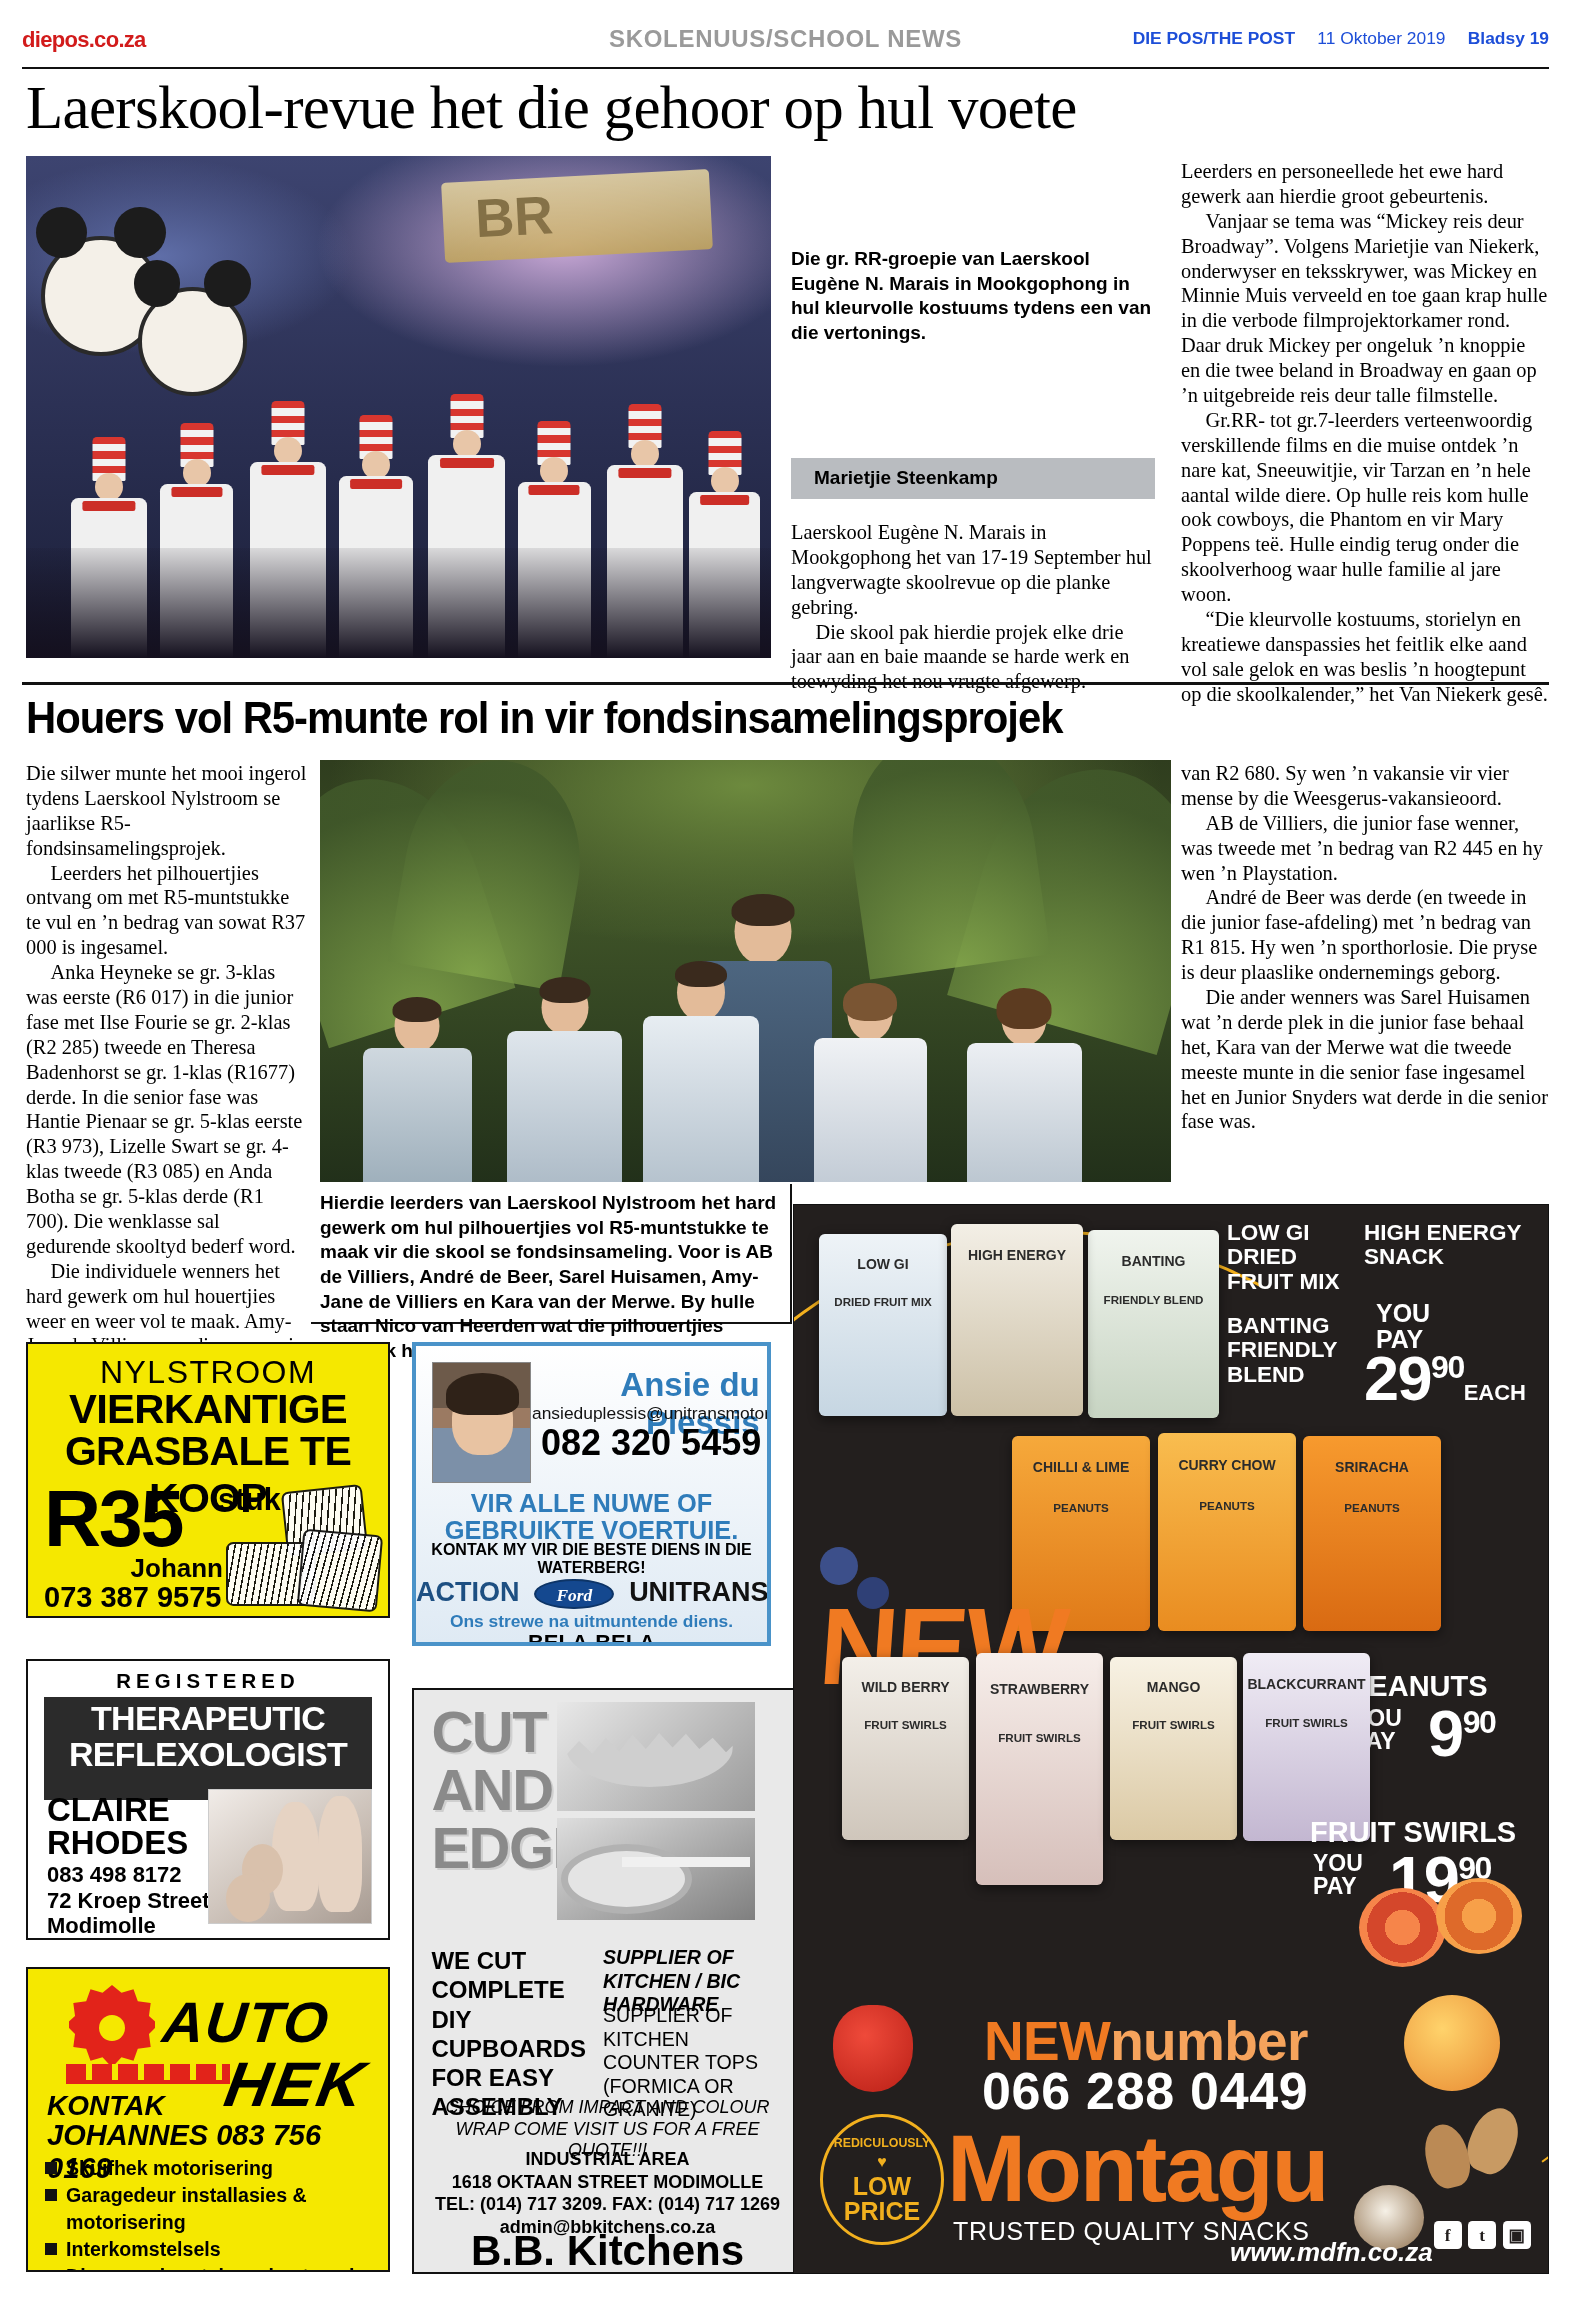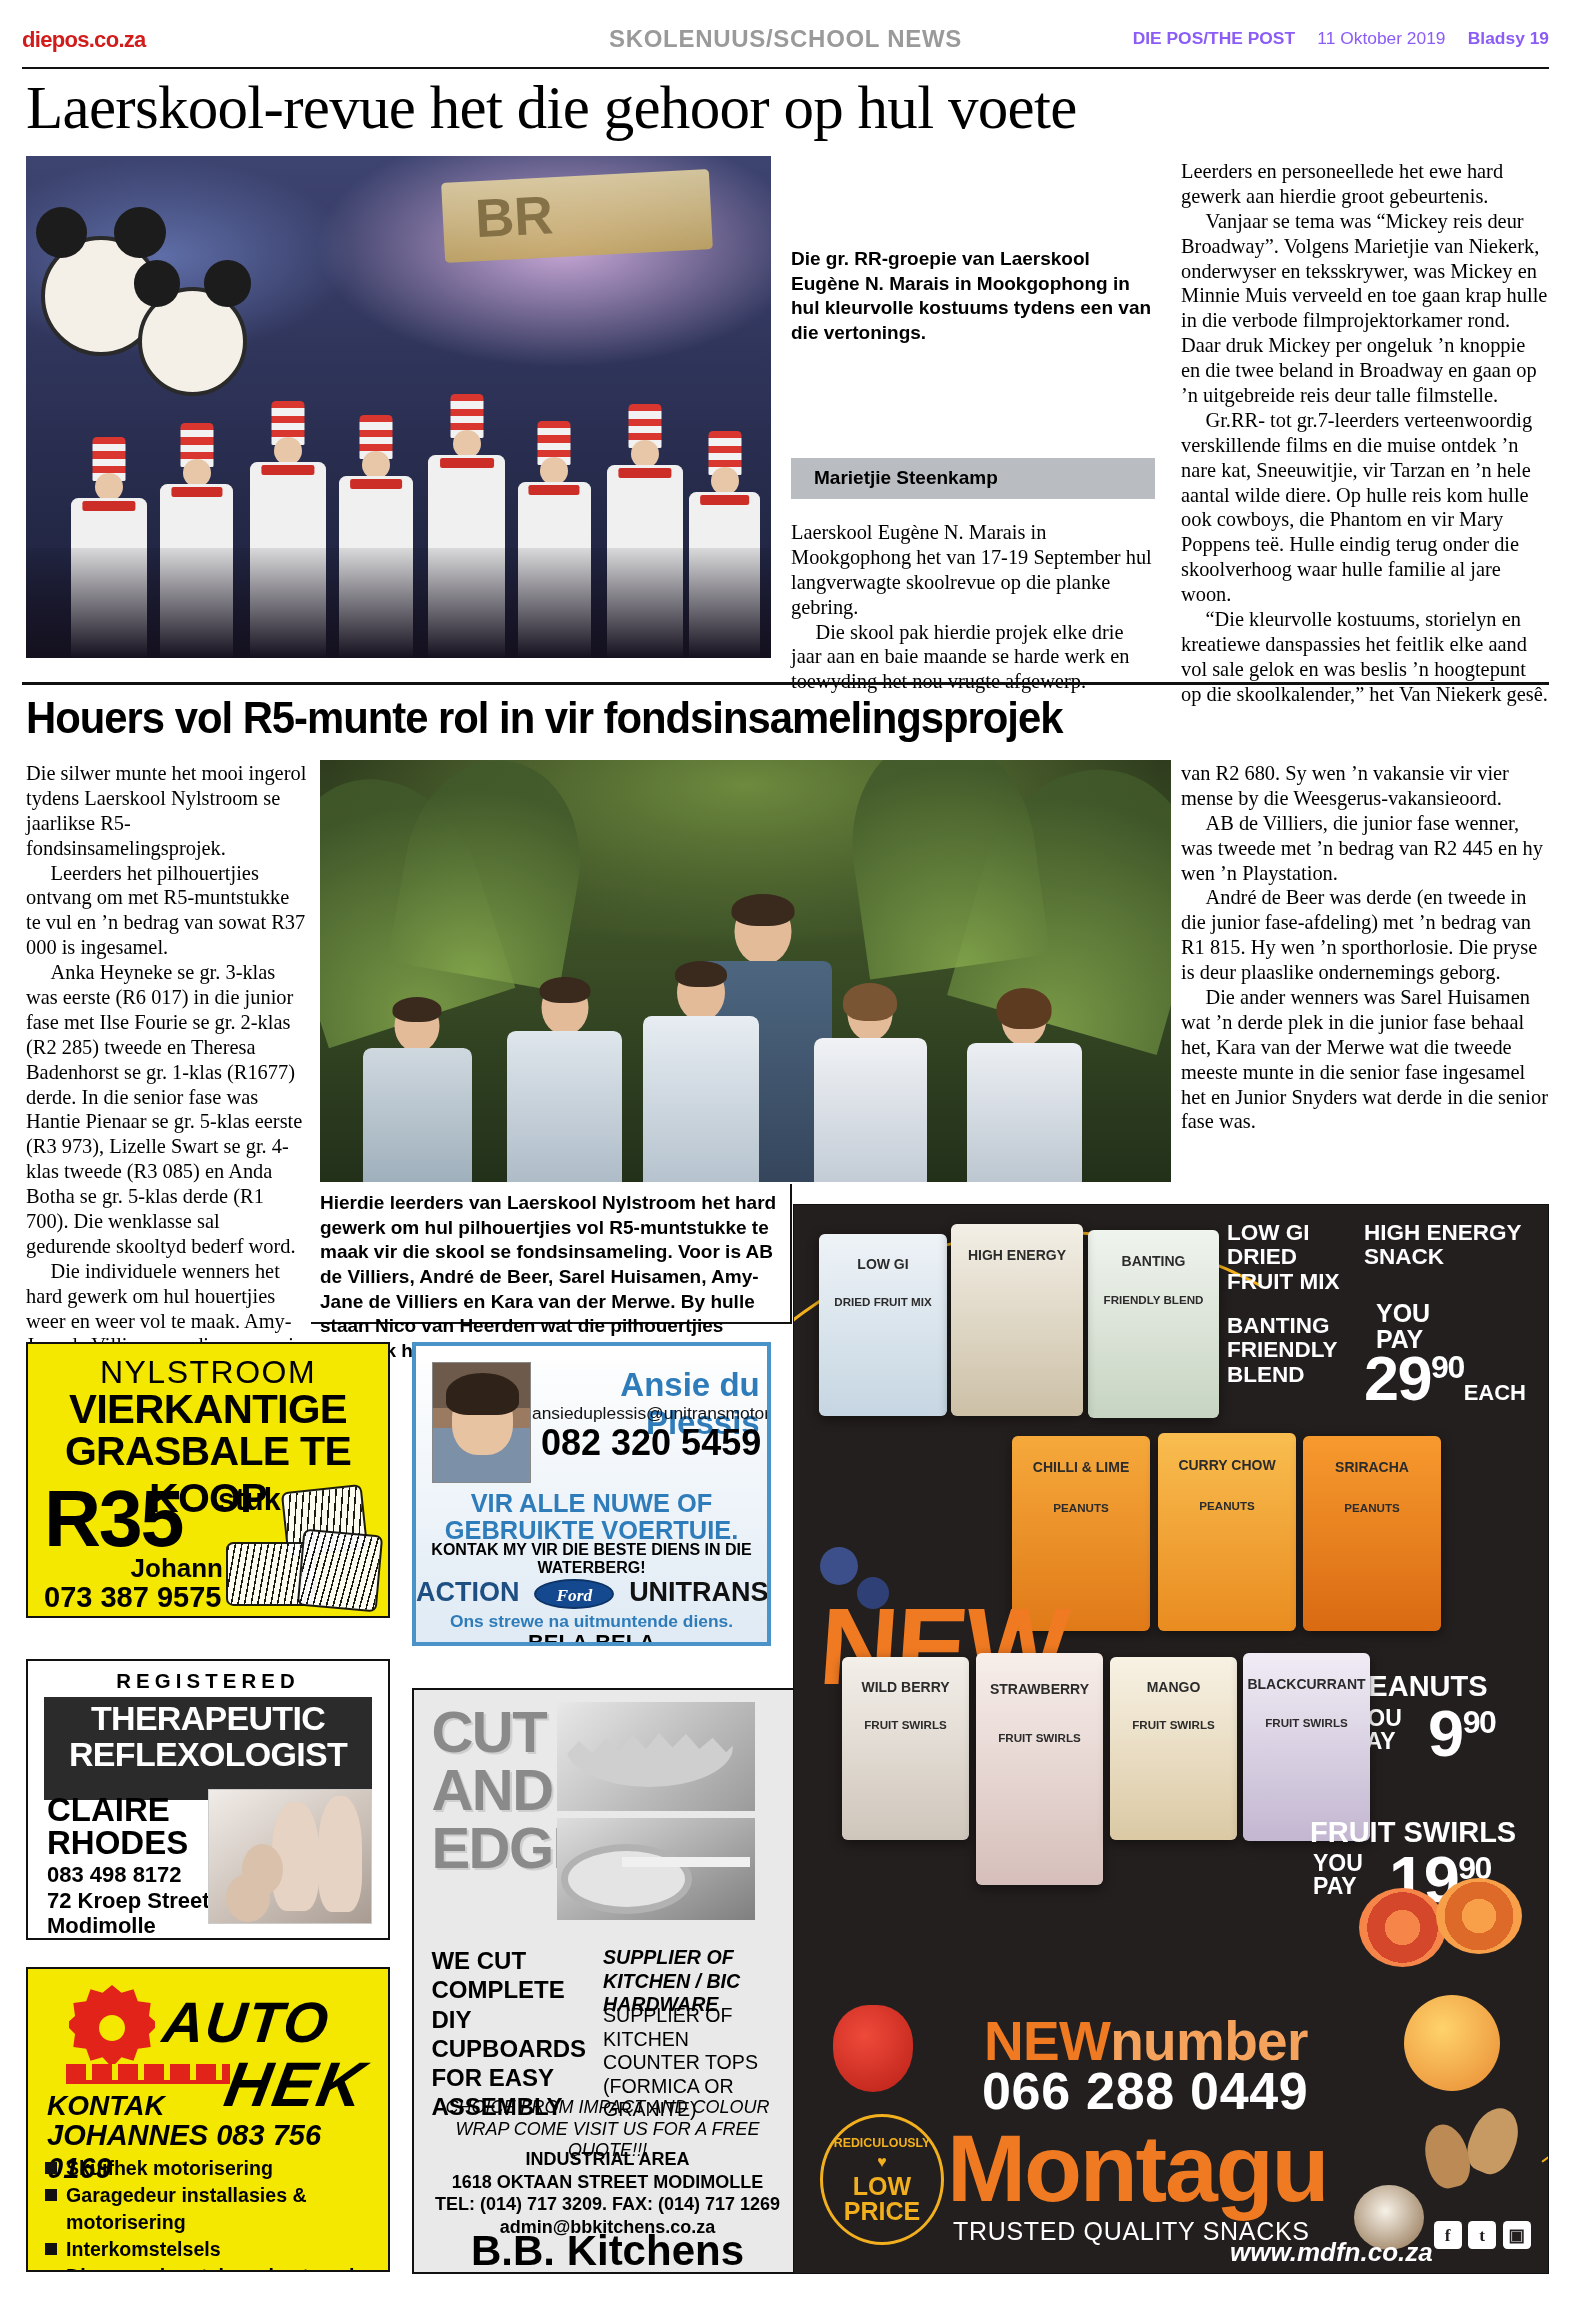--- a/index.html
+++ b/index.html
@@ -9,21 +9,21 @@
   .page { position: relative; width: 1569px; height: 2319px; background: #fff; }
 
   
   .masthead { position: absolute; left: 22px; top: 25px; width: 1527px; height: 38px; }
   .mh-site { position: absolute; left: 0; top: 1.5px; font-family: "Liberation Sans", sans-serif;
              font-weight: bold; font-size: 22px; color: #d21b1b; letter-spacing: -0.7px; }
   .mh-center { position: absolute; left: 0; right: 0; top: 0; text-align: center;
                font-family: "Liberation Sans", sans-serif; font-weight: bold; font-size: 24px;
                color: #9a9a9a; letter-spacing: 0.7px; }
   .mh-right { position: absolute; right: 0; top: 2.9px; font-family: "Liberation Sans", sans-serif;
-              font-weight: bold; font-size: 17.4px; color: #8b5cf6; white-space: nowrap; }
+              font-weight: bold; font-size: 17.4px; color: #1d4ed8; white-space: nowrap; }
   .mh-right span { margin-left: 17.4px; }
   .mh-right .lite { font-weight: normal; }
   .mh-rule { position: absolute; left: 22px; top: 67px; width: 1527px; height: 0;
              border-top: 2.9px solid #111; border-bottom: 1.5px solid #111; }
   .mh-rule-inner { height: 2.2px; background: #fff; }
 
   
   .head1 { position: absolute; left: 26px; top: 77px; width: 1520px;
            font-family: "Liberation Serif", serif; font-weight: normal; font-size: 61px;
            line-height: 1.02; letter-spacing: -0.7px; }

